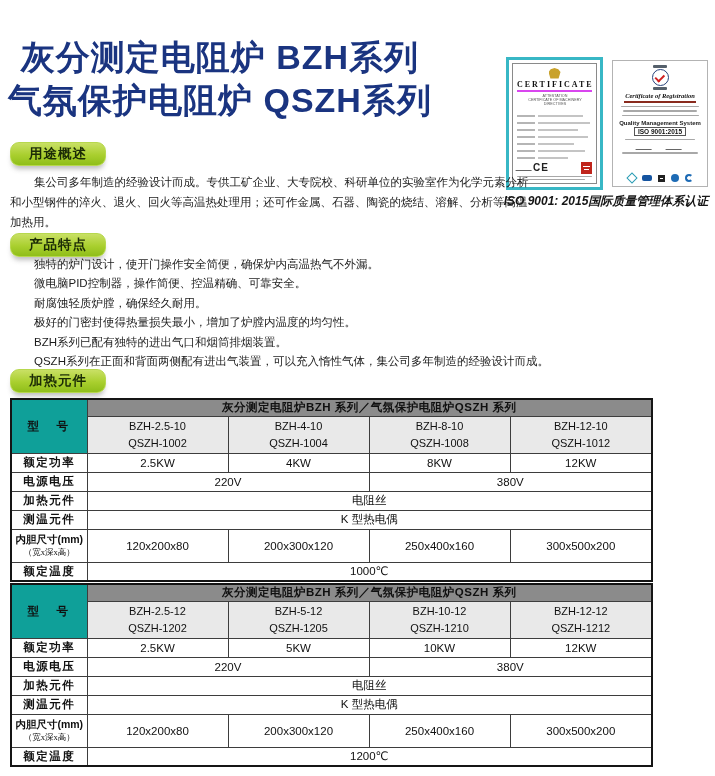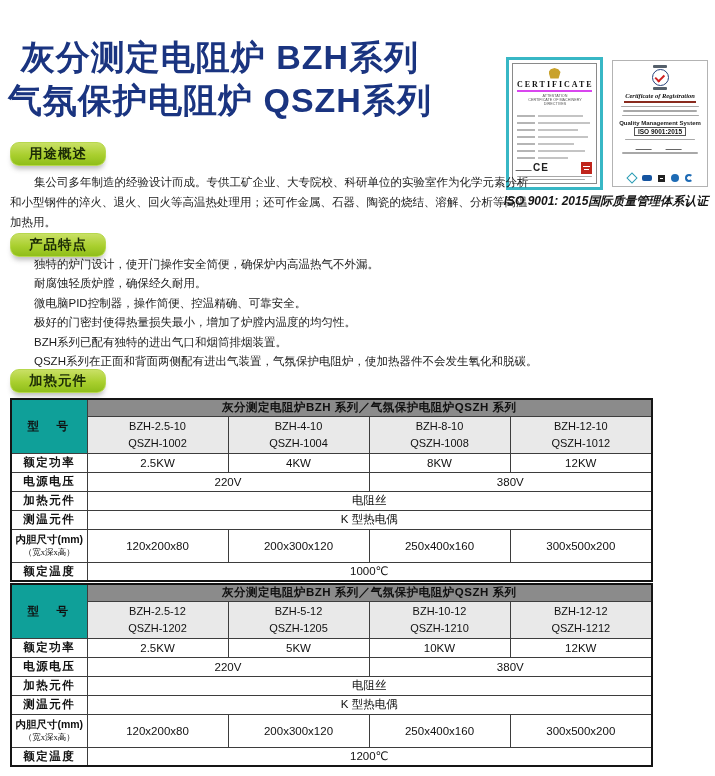--- a/index.html
+++ b/index.html
@@ -183,25 +183,25 @@
   </div>
 
   <div class="badge" id="badge-usage">用途概述</div>
   <div class="usage-paragraph">集公司多年制造的经验设计而成。专供工矿企业、大专院校、科研单位的实验室作为化学元素分析
 和小型钢件的淬火、退火、回火等高温热处理用；还可作金属、石器、陶瓷的烧结、溶解、分析等高温
 加热用。</div>
 
   <div class="badge" id="badge-features">产品特点</div>
   <div class="features-list">
     <div class="feature-item">独特的炉门设计，使开门操作安全简便，确保炉内高温热气不外漏。</div>
+    <div class="feature-item">微电脑PID控制器，操作简便、控温精确、可靠安全。</div>
     <div class="feature-item">耐腐蚀轻质炉膛，确保经久耐用。</div>
-    <div class="feature-item">微电脑PID控制器，操作简便、控温精确、可靠安全。</div>
     <div class="feature-item">极好的门密封使得热量损失最小，增加了炉膛内温度的均匀性。</div>
     <div class="feature-item">BZH系列已配有独特的进出气口和烟筒排烟装置。</div>
-    <div class="feature-item">QSZH系列在正面和背面两侧配有进出气装置，气氛保护电阻炉，使加热器件不会发生氧化和脱碳。</div>
+    <div class="feature-item">QSZH系列在正面和背面两侧配有进出气装置，可以充入惰性气体，集公司多年制造的经验设计而成。</div>
   </div>
 
   <div class="badge" id="badge-specs">加热元件</div>
 
   <table class="spec-table" id="table1">
     <colgroup>
         <col style="width:76px">
         <col style="width:141px">
         <col style="width:141px">
         <col style="width:141px">

